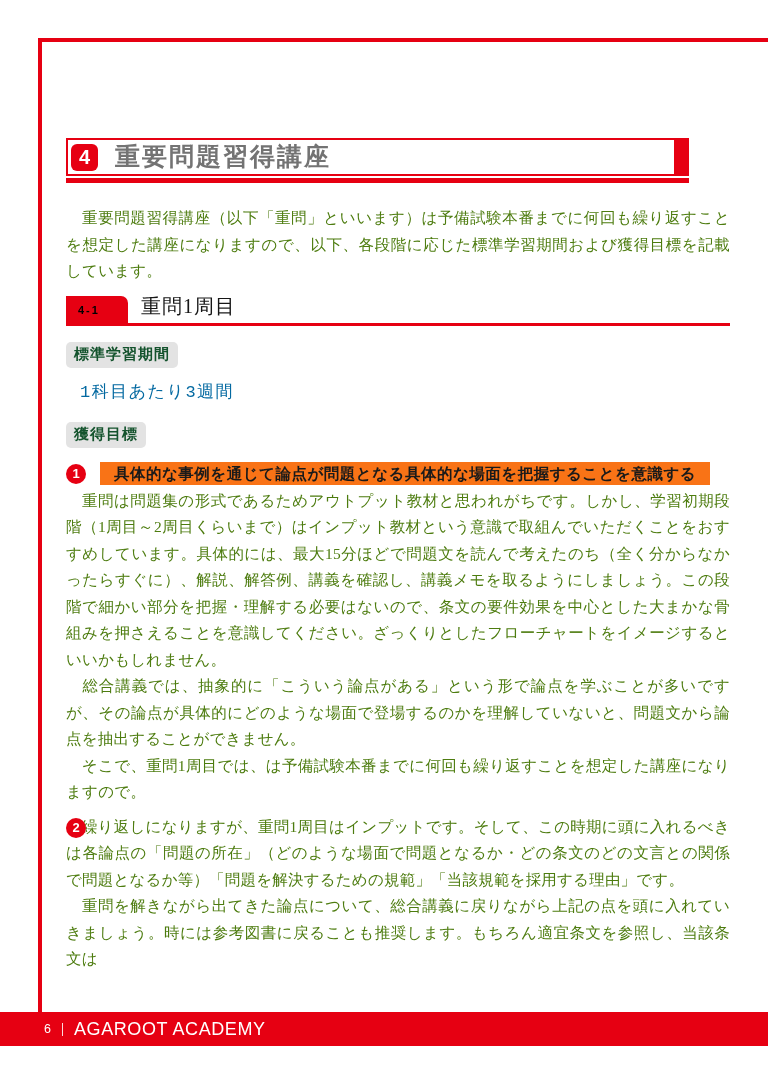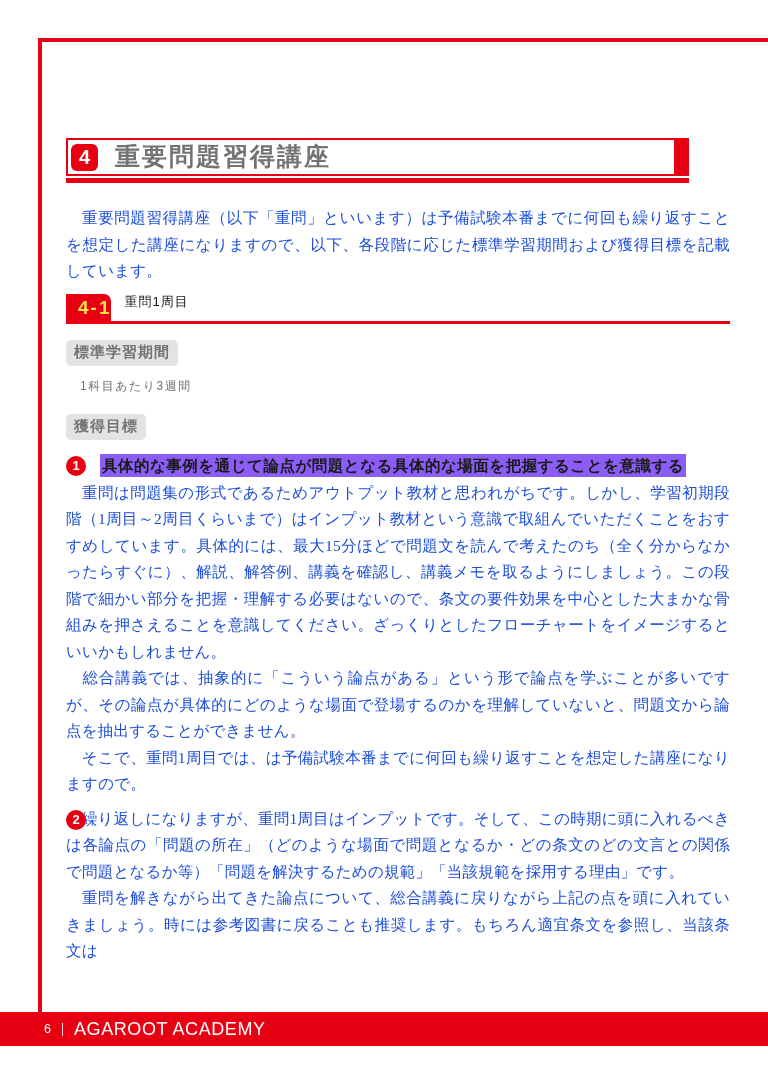--- a/index.html
+++ b/index.html
@@ -23,53 +23,53 @@
   }
   .chapter-title{
     color:#737373;font-weight:bold;font-size:25px;margin-left:17px;letter-spacing:2px;
     padding-bottom:2px;white-space:nowrap;
   }
   .chapter-endbar{position:absolute;right:0;top:0;height:100%;width:13px;background:#e60012;}
   .chapter-rule{width:623px;height:5px;background:#e60012;margin-top:2px;}
   
   .body-text{
     font-family:"Liberation Serif","DejaVu Serif",serif;font-size:15.5px;line-height:26.5px;
-    color:#1d4ed8;text-align:justify;margin:0;letter-spacing:0.2px;
+    color:#4d7c0f;text-align:justify;margin:0;letter-spacing:0.2px;
   }
   .intro{margin-top:22px;}
   
   .section-row{
     margin-top:8px;width:664px;border-bottom:3px solid #e60012;
     display:flex;align-items:flex-end;gap:13px;
   }
   .section-num{
-    background:#e60012;color:#fde047;font-weight:bold;font-size:19px;letter-spacing:2px;
-    padding:4px 0 3px 12px;border-radius:0 7px 0 0;line-height:20px;
+    background:#e60012;color:#000000;font-weight:bold;font-size:11px;letter-spacing:2px;
+    padding:4px 28px 3px 12px;border-radius:0 7px 0 0;line-height:20px;
   }
-  .section-title{font-size:13px;color:#161616;padding-bottom:10px;letter-spacing:1px;}
+  .section-title{font-size:20px;color:#161616;padding-bottom:3px;letter-spacing:1px;font-family:Liberation Serif, serif;}
   
   .tag{
     width:fit-content;background:#e3e3e3;border-radius:5px;padding:3px 8px 4px 8px;
-    font-weight:bold;font-size:15px;color:#737373;letter-spacing:1px;
+    font-weight:bold;font-size:15px;color:#14532d;letter-spacing:1px;
   }
   .tag-1{margin-top:16px;}
   .tag-2{margin-top:19px;}
-  .tag-value{margin:12px 0 0 14px;font-size:12px;color:#737373;letter-spacing:1.5px;}
+  .tag-value{margin:12px 0 0 14px;font-size:17px;color:#0369a1;letter-spacing:1.5px;font-family:Liberation Mono, monospace;}
   
   .goal{position:relative;padding-left:34px;text-align:justify;line-height:28px;}
   .goal-1{margin-top:12px;}
   .goal-2{margin-top:8px;}
   .goal-num{
     position:absolute;left:0;top:4px;width:20px;height:20px;border-radius:50%;
     background:#e60012;color:#fff;font-weight:bold;font-size:13px;
     display:flex;align-items:center;justify-content:center;
   }
   .goal mark{
-    background:#8b5cf6;color:#1a1a1a;font-weight:bold;font-size:15.5px;
-    padding:3px 2px;letter-spacing:0.5px;
+    background:#f97316;color:#1a1a1a;font-weight:bold;font-size:15.5px;
+    padding:3px 14px;letter-spacing:0.5px;
     -webkit-box-decoration-break:clone;box-decoration-break:clone;
   }
   .para-first{margin-top:0;}
   .para-first2{margin-top:6px;}
   
   .footer{
     position:absolute;left:0;top:1012px;width:768px;height:34px;background:#e60012;
     display:flex;align-items:center;padding-left:44px;box-sizing:border-box;color:#fff;
   }
   .footer-page{font-size:12.5px;letter-spacing:1px;}

